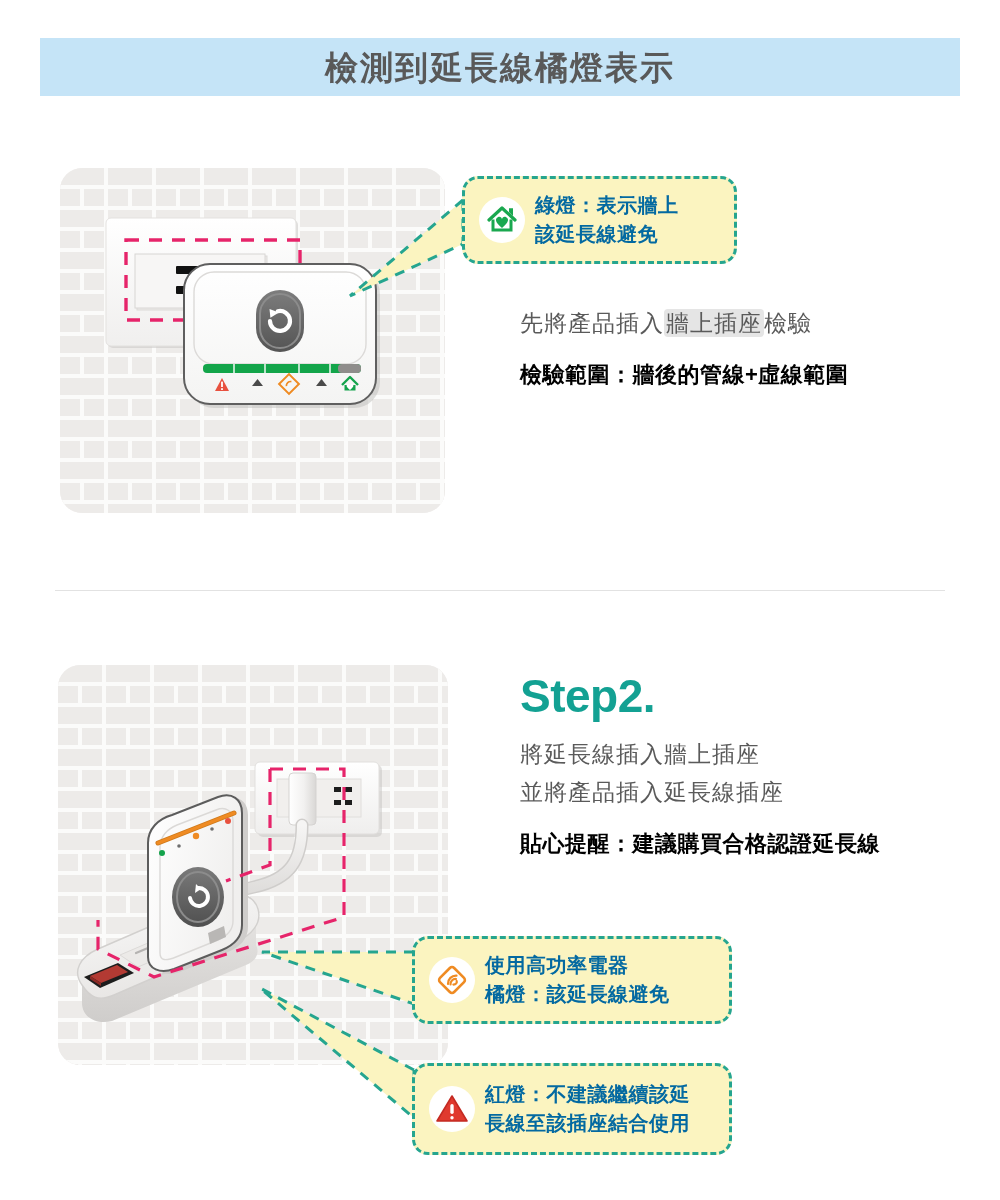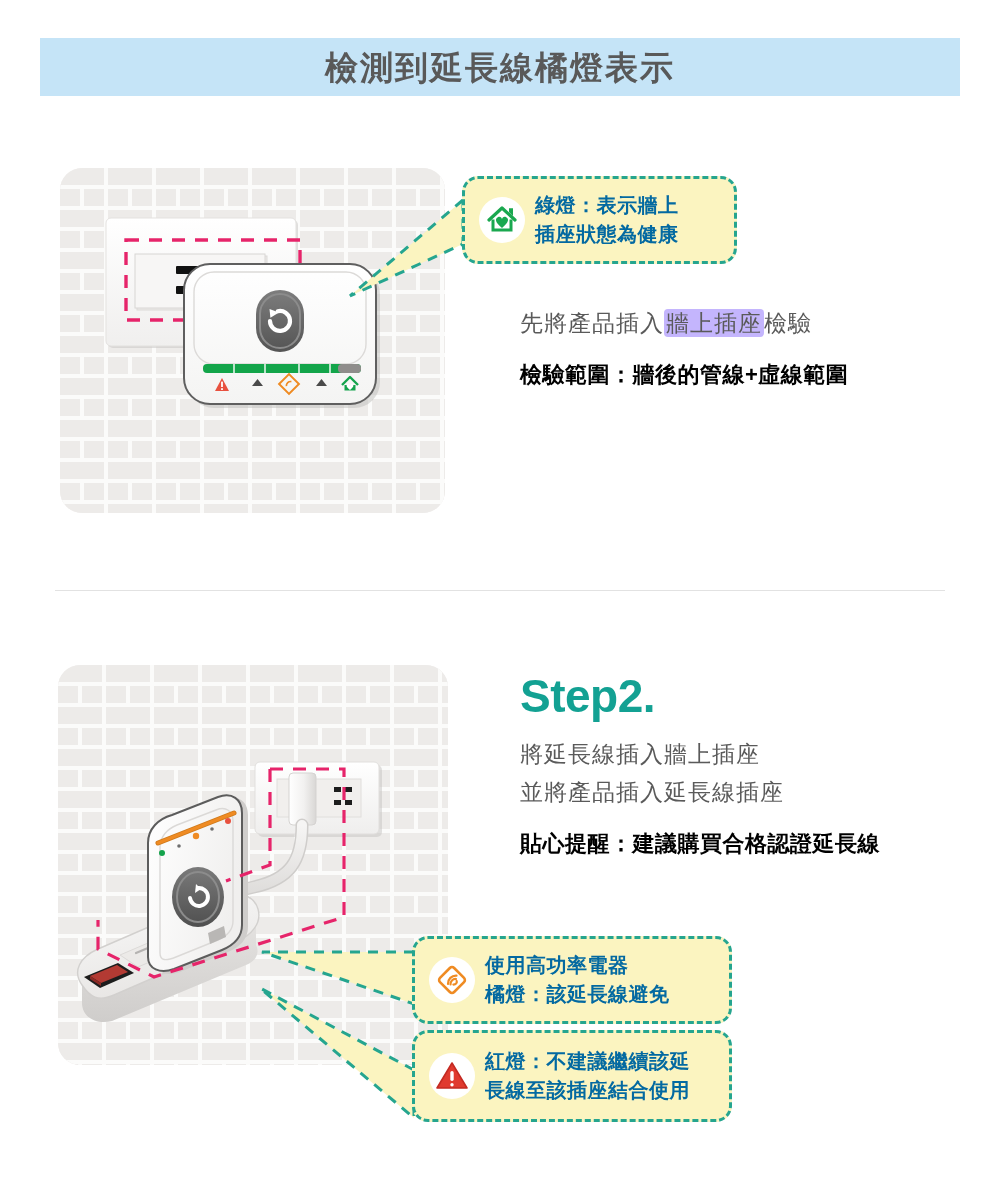--- a/index.html
+++ b/index.html
@@ -69,21 +69,21 @@
   .step.two{left:520px;top:672px;width:430px;}
   .step-head{
     font-size:46px;font-weight:bold;color:#13a193;
     line-height:1.05;margin:0 0 16px 0;letter-spacing:-0.5px;
   }
   .step-line{
     font-size:23px;color:#5a5a5a;line-height:1.62;
     letter-spacing:1px;white-space:nowrap;
   }
   .hl{
-    background:#c4b5fd;border-radius:4px;padding:1px 2px;
+    background:#e5e5e5;border-radius:4px;padding:1px 2px;
   }
   .step-note{
     font-size:22px;font-weight:bold;color:#000000;
     letter-spacing:0.5px;margin-top:18px;white-space:nowrap;
   }
 
   
   .callout{
     position:absolute;
     background:#fbf4c0;
@@ -100,21 +100,21 @@
     display:flex;align-items:center;justify-content:center;
     margin:0 10px 0 14px;
   }
   .callout .ctext{
     font-size:20px;font-weight:bold;color:#0369a1;
     line-height:1.45;letter-spacing:0.5px;
     white-space:nowrap;padding-right:14px;
   }
   .callout.green{left:462px;top:176px;width:275px;height:88px;}
   .callout.orange{left:412px;top:936px;width:320px;height:88px;}
-  .callout.red{left:412px;top:1030px;width:320px;height:92px;font-family:Liberation Serif, serif;}
+  .callout.red{left:412px;top:1063px;width:320px;height:92px;font-family:Liberation Serif, serif;}
 
   
   .tails{position:absolute;left:0;top:0;width:1000px;height:1200px;
          pointer-events:none;z-index:5;}
 </style>
 </head>
 <body>
 
 <div class="page">
 
@@ -329,21 +329,21 @@
     <div class="badge">
       <svg width="34" height="34" viewBox="0 0 34 34">
         <path d="M 4 17 L 17 5 L 30 17" fill="none" stroke="#1aa84f" stroke-width="3.2" stroke-linejoin="round" stroke-linecap="round"></path>
         <path d="M 24 9 L 24 5.2 L 28 5.2 L 28 13" fill="#1aa84f"></path>
         <path d="M 8 16.5 L 8 27 L 26 27 L 26 16.5" fill="none" stroke="#1aa84f" stroke-width="3"></path>
         <path d="M 17 25 C 10.5 19.5 9.5 16 12.8 14.2 C 15.2 12.9 16.7 14.8 17 16.2 C 17.3 14.8 18.8 12.9 21.2 14.2 C 24.5 16 23.5 19.5 17 25 Z" fill="#1aa84f"></path>
       </svg>
     </div>
     <div class="ctext">
       <div>綠燈：表示牆上</div>
-      <div>插座狀態為健康</div>
+      <div>該延長線避免</div>
     </div>
   </div>
 
   <div class="callout orange">
     <div class="badge">
       <svg width="34" height="34" viewBox="0 0 34 34">
         <rect x="7" y="7" width="20" height="20" rx="3" transform="rotate(45 17 17)" fill="none" stroke="#ef8b23" stroke-width="2.6"></rect>
         <path d="M 13 21 A 8 8 0 0 1 21.5 12.6" fill="none" stroke="#ef8b23" stroke-width="2.2" stroke-linecap="round"></path>
         <path d="M 15.5 21.5 A 5 5 0 0 1 21 16" fill="none" stroke="#ef8b23" stroke-width="2.2" stroke-linecap="round"></path>
         <path d="M 18.4 21.6 C 21 21.6 22.4 19.6 21.6 18" fill="none" stroke="#ef8b23" stroke-width="2.2" stroke-linecap="round"></path>

